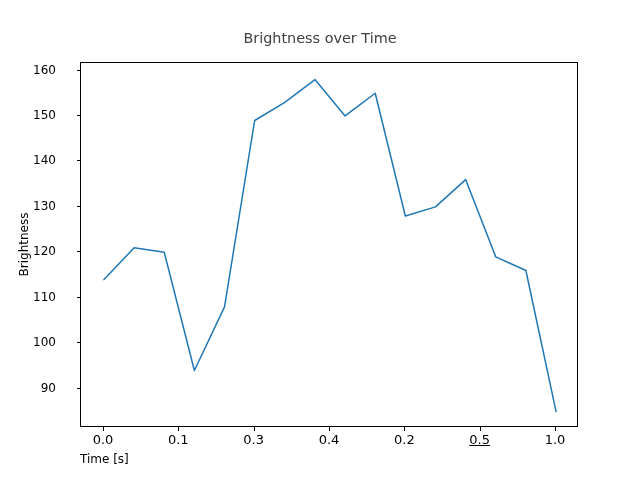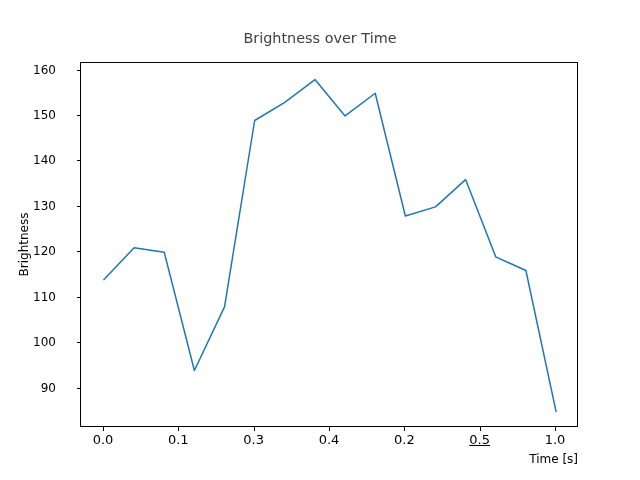--- a/index.html
+++ b/index.html
@@ -80,21 +80,21 @@
     top: 427px;
     width: 0;
     height: 3.5px;
     border-left: 1px solid #000000;
   }
   #xlabel {
     position: absolute;
     left: 80px;
     top: 452px;
     width: 498px;
-    text-align: right;
+    text-align: left;
     font-size: 12px;
     color: #000000;
   }
   #ylabel {
     position: absolute;
     left: 0px;
     top: 0px;
     width: 365px;
     height: 16px;
     line-height: 16px;

